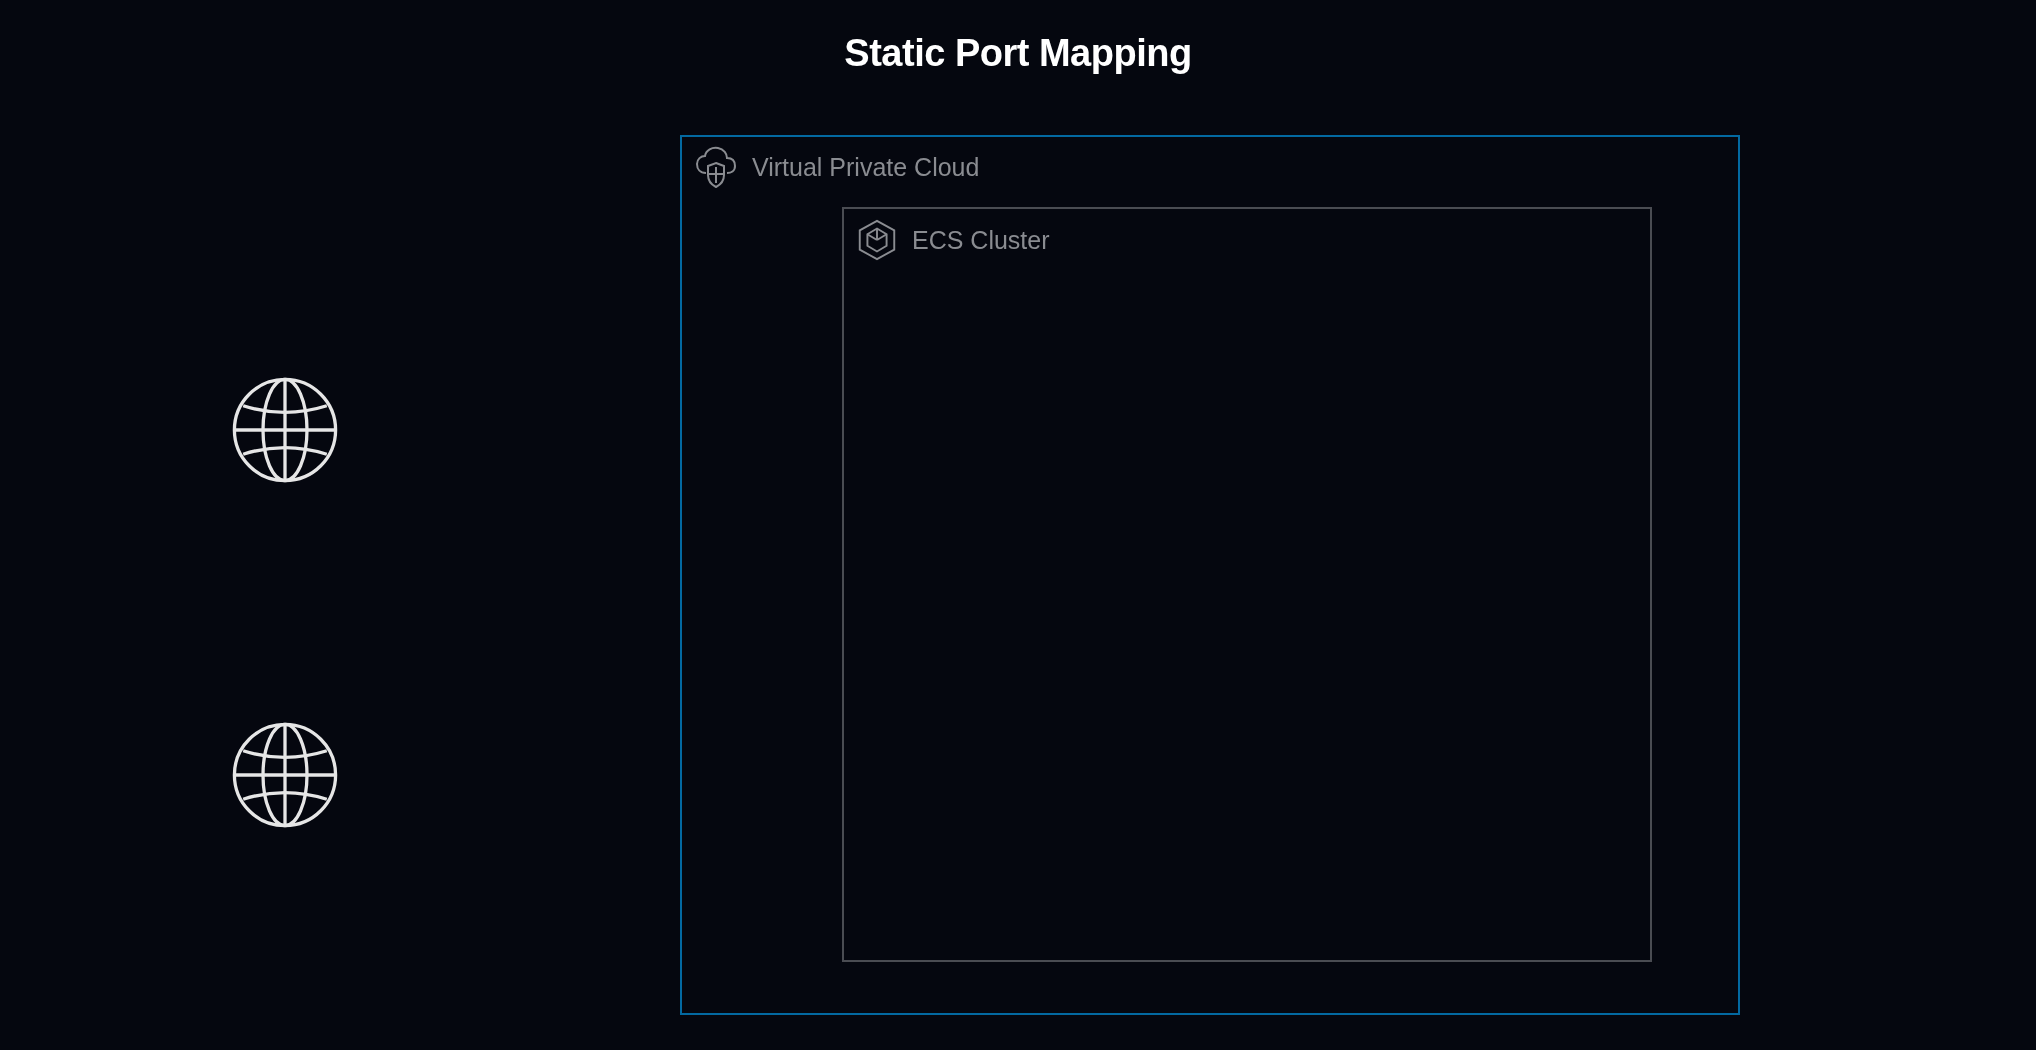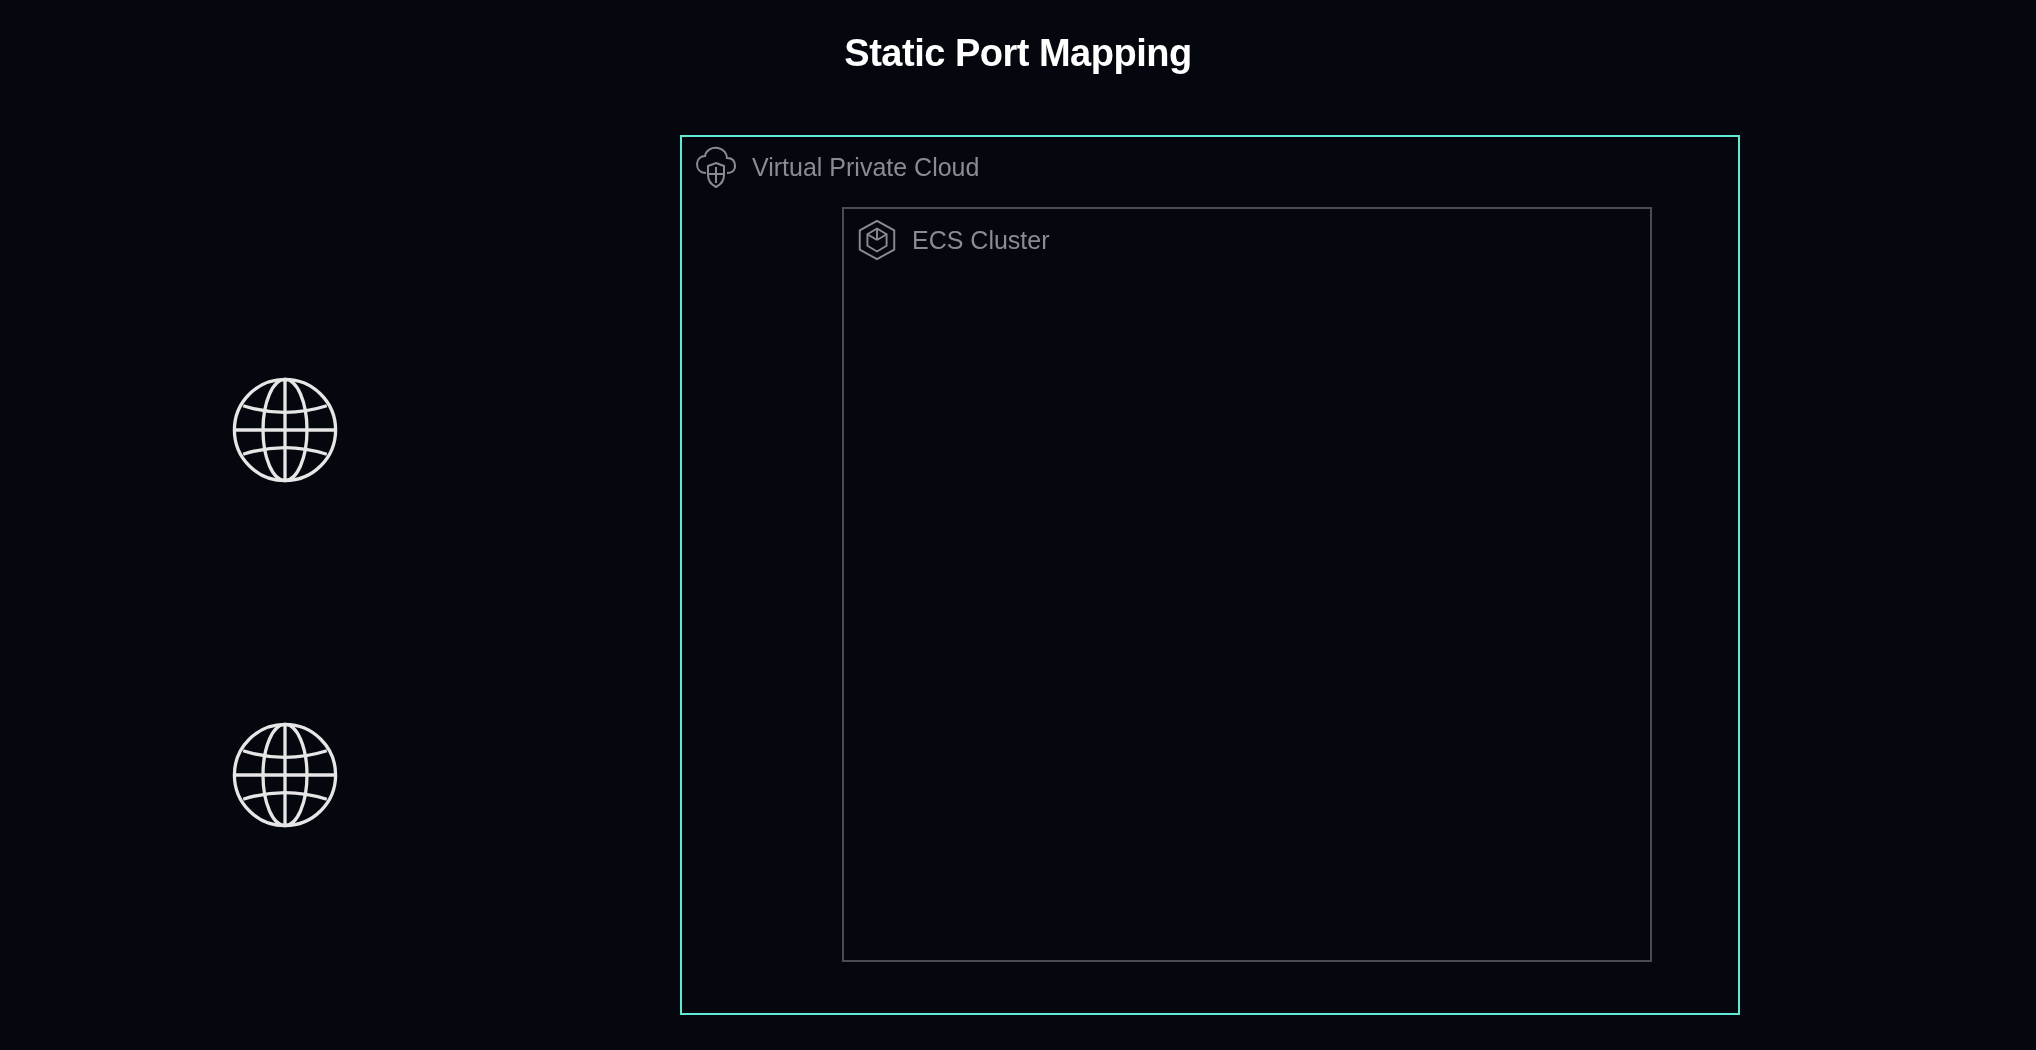--- a/index.html
+++ b/index.html
@@ -25,21 +25,21 @@
     font-weight: 700;
     color: #ffffff;
     letter-spacing: -0.5px;
   }
   .vpc-box {
     position: absolute;
     top: 135px;
     left: 680px;
     width: 1060px;
     height: 880px;
-    border: 2px solid #5eead4;
+    border: 2px solid #0369a1;
   }
   .vpc-header {
     position: absolute;
     top: 6px;
     left: 10px;
     display: flex;
     align-items: center;
     gap: 12px;
   }
   .vpc-icon {

